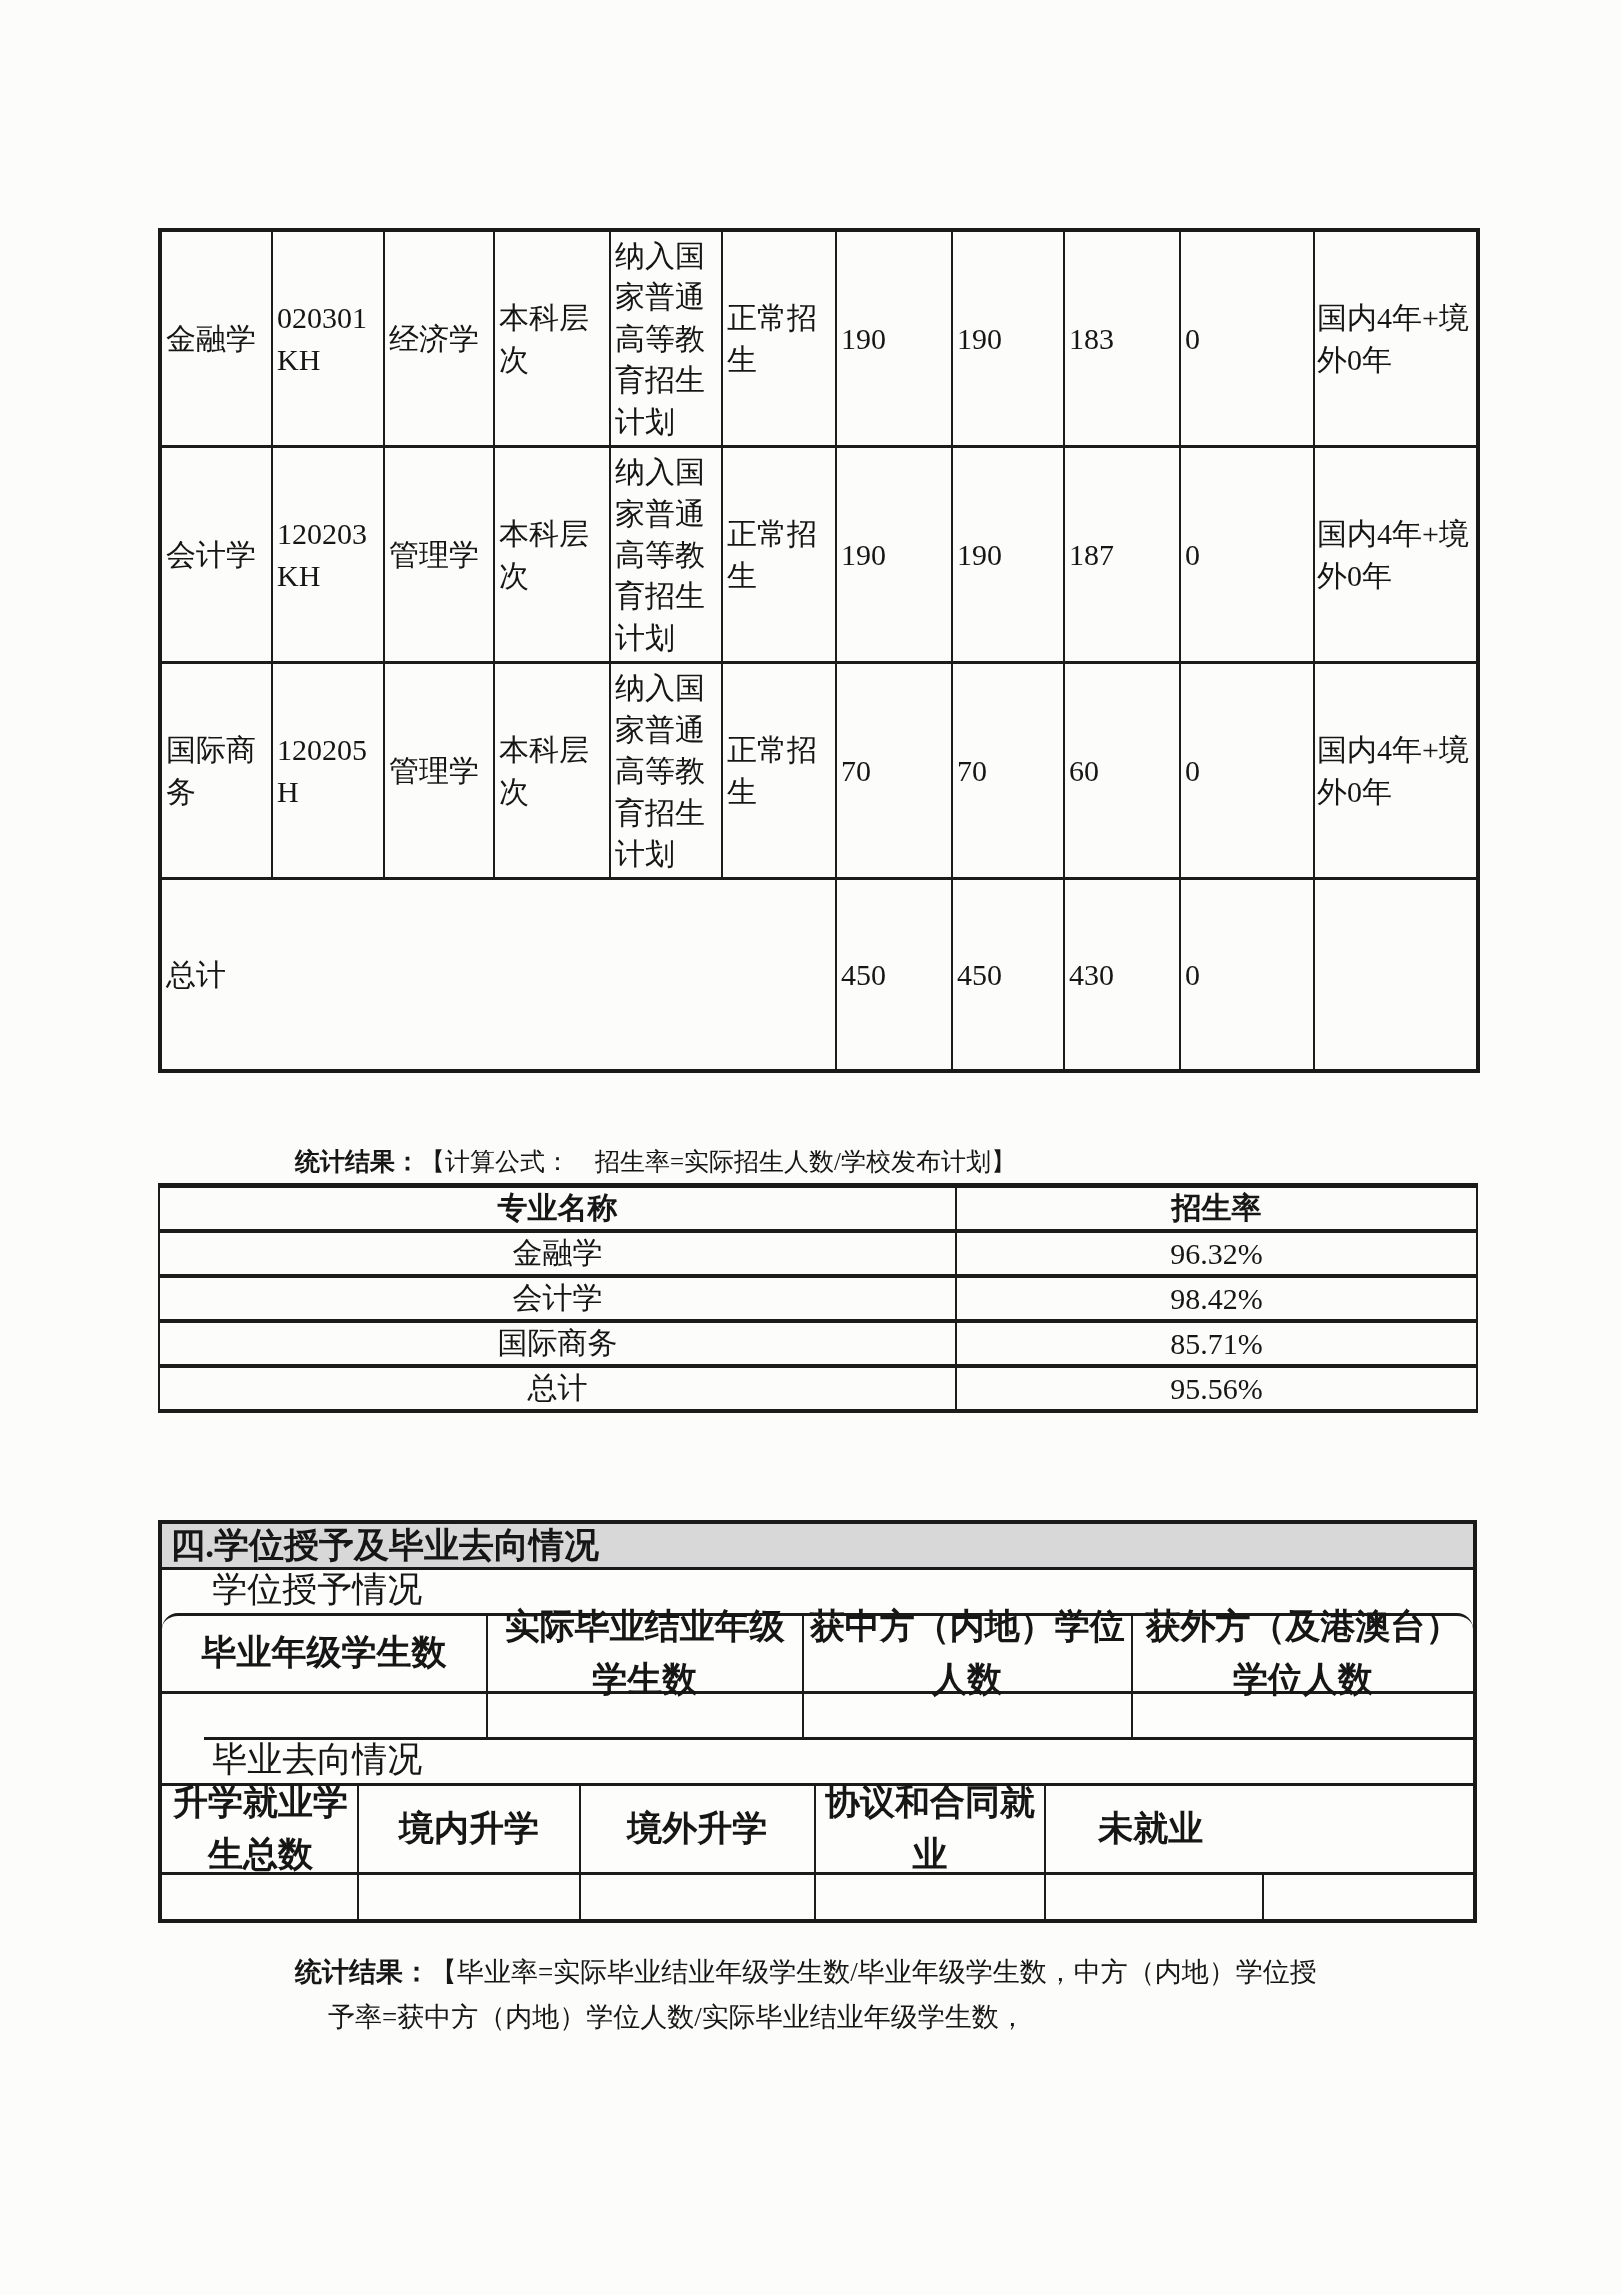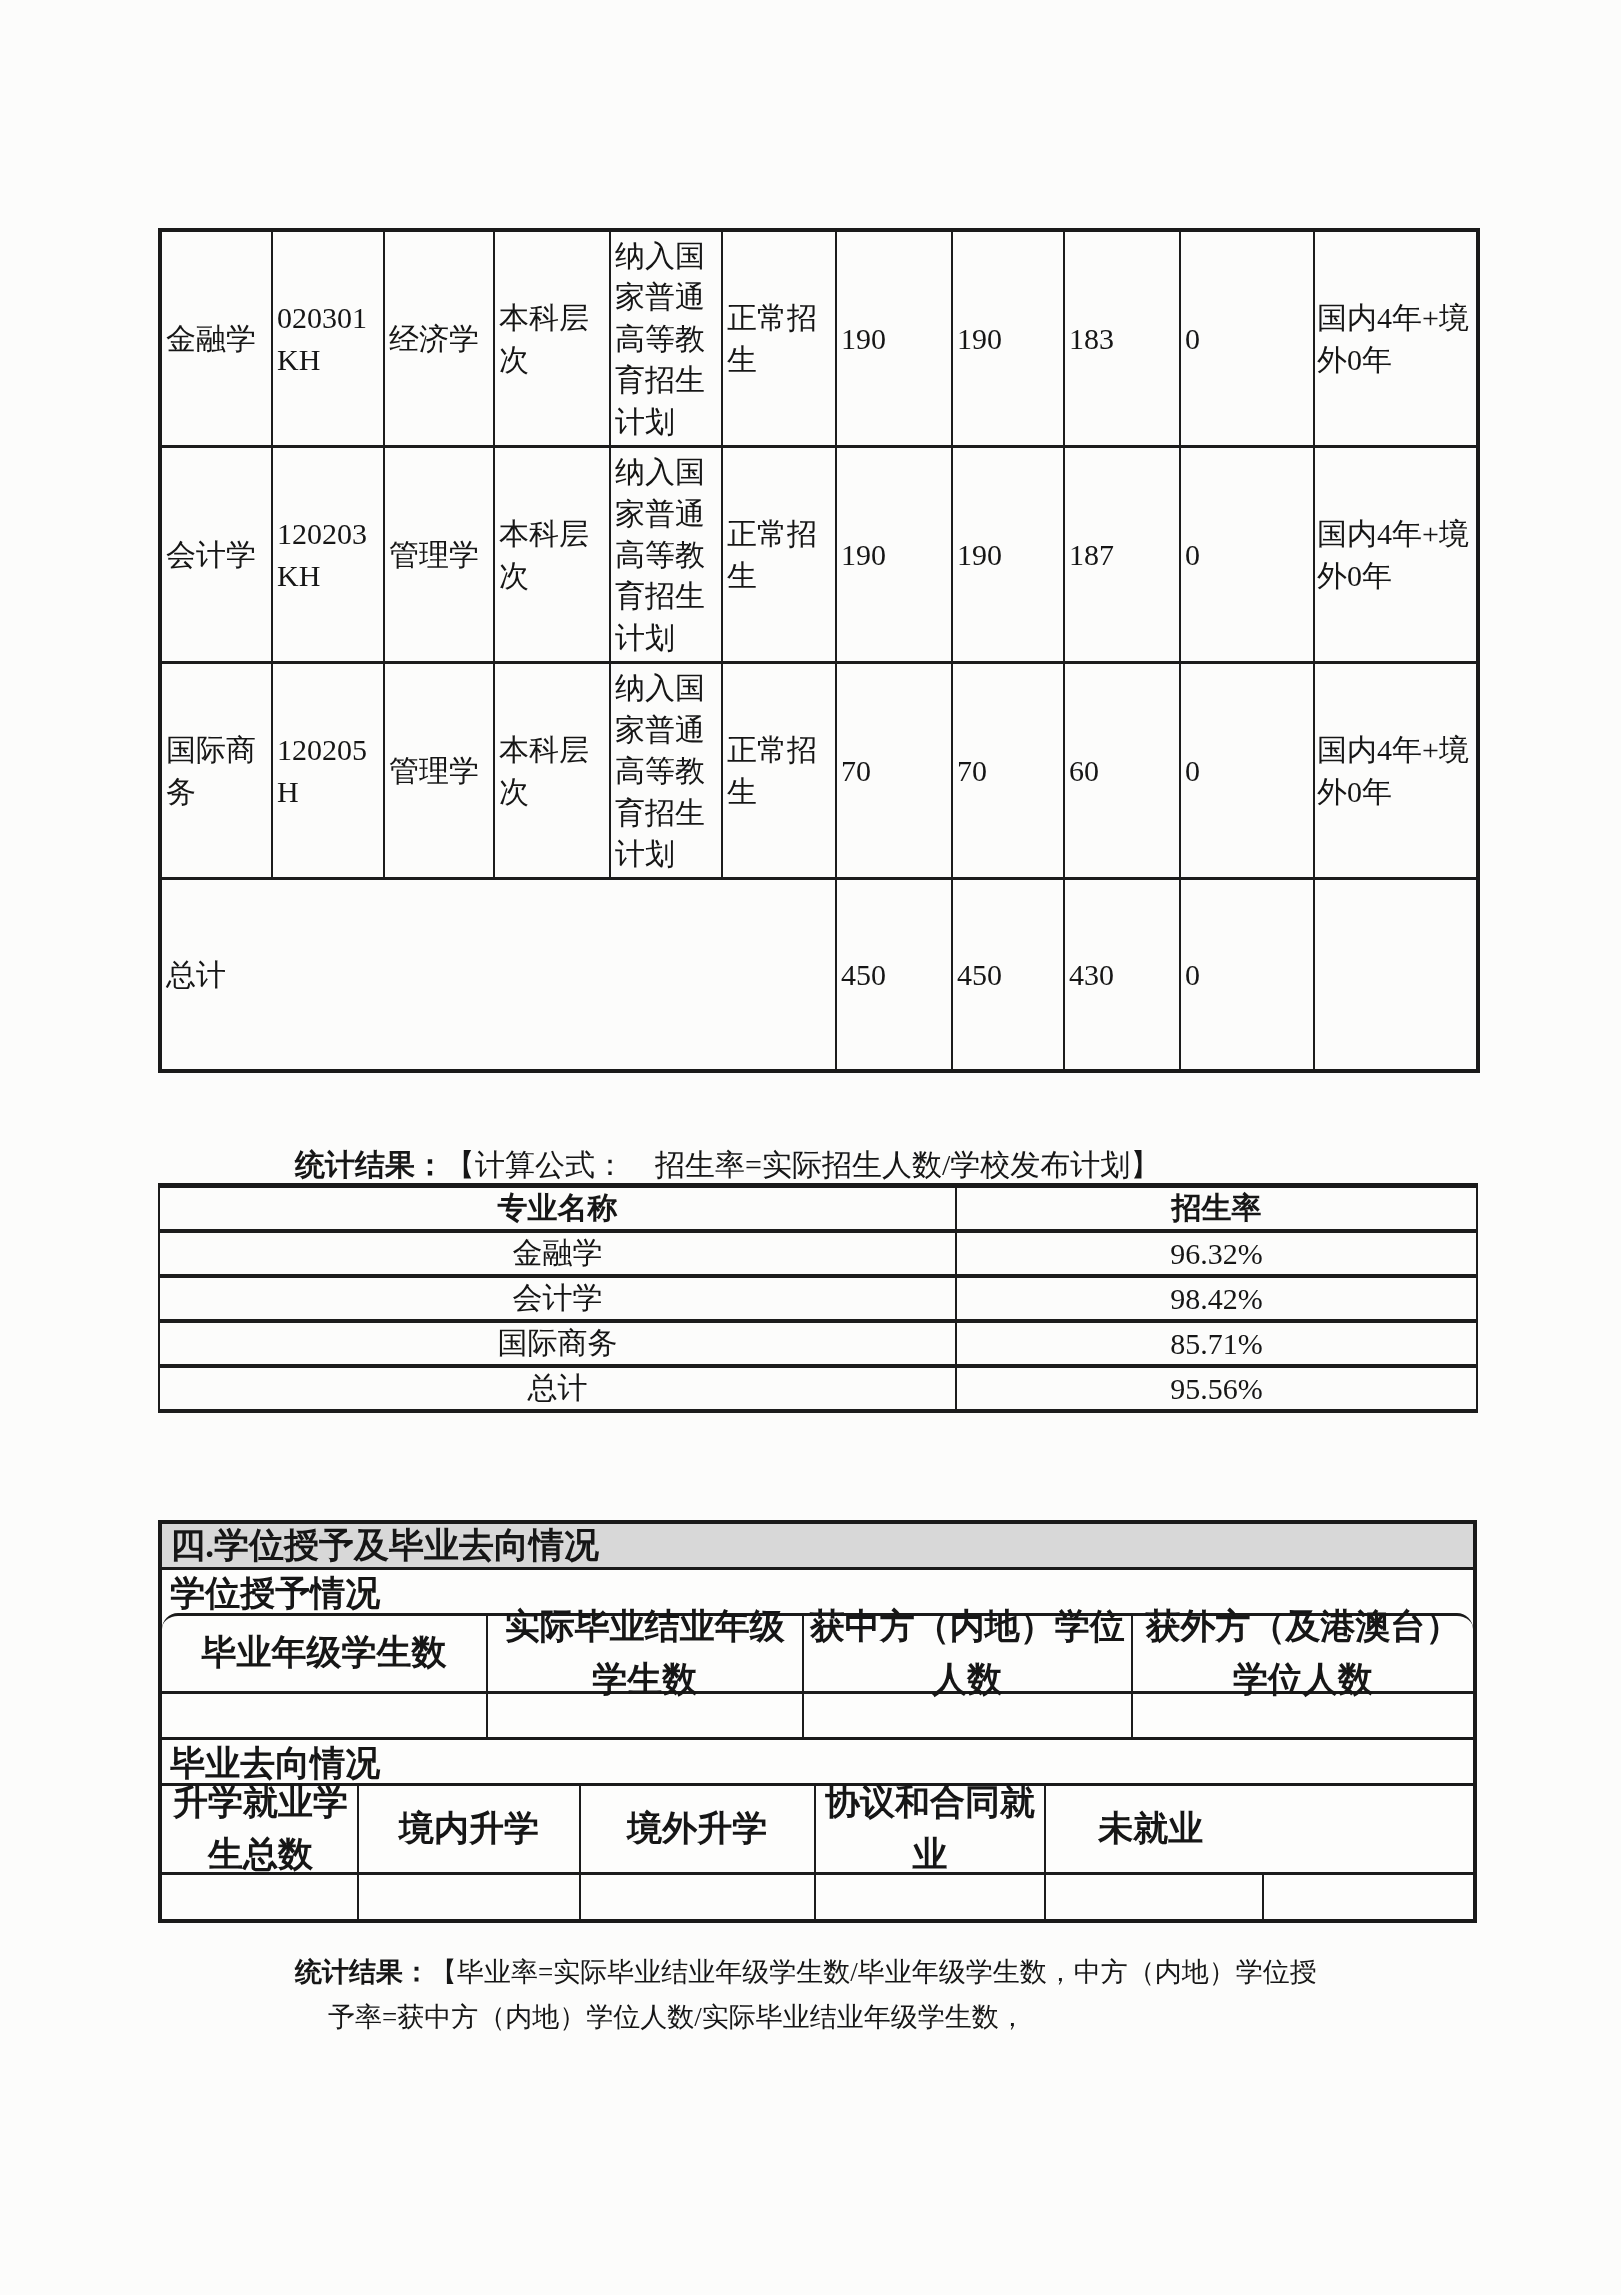--- a/index.html
+++ b/index.html
@@ -24,21 +24,21 @@
     vertical-align:middle;
     padding:3.1px 4.1px; word-break:break-all;
   }
   #enroll-table td.cell-schooling { padding:3.1px 2px; }
   tr.er1 { height:209px; } tr.er2 { height:211px; }
   tr.er3 { height:206px; } tr.er4 { height:192px; }
 
   
   .note-mid {
     position:absolute; left:295px; top:1145px;
-    font-size:30px; white-space:nowrap;
+    font-size:25px; white-space:nowrap;
   }
   .note-label { font-weight:bold; }
 
   
   #rate-table {
     position:absolute; left:158px; top:1183px; width:1319px;
     border-collapse:collapse; table-layout:fixed;
     font-size:30px;
     border:2.6px solid #1a1a1a; border-top-width:5.6px; border-bottom-width:4.6px;
   }
@@ -54,22 +54,22 @@
     position:absolute; left:158px; top:1520px; width:1319px;
     border:4.1px solid #1a1a1a; background:#fdfdfc; font-size:35px;
   }
   .s4-title {
     height:46px; background:#d8d8d8;
     border-bottom:3.1px solid #1a1a1a;
     display:flex; align-items:center; padding-left:8.2px;
     font-weight:bold;
   }
   .s4-sublabel {
-    height:43px; display:flex; align-items:flex-start;
-    padding-left:8.2px; font-weight:bold;
+    height:43px; display:flex; align-items:flex-end;
+    padding-left:8.2px; font-weight:normal;margin-left:42px;
   }
   .s4-sublabel.second { height:46px; }
   .bt7 { border-top:3.6px solid #1a1a1a; }
   .bt6 { border-top:3.1px solid #1c1c1c; }
   .s4-row { display:flex; width:100%; }
   .s4-cell {
     display:flex; align-items:center; justify-content:center;
     text-align:center; border-left:2.6px solid #1c1c1c;
     padding:0 5.1px; word-break:break-all; line-height:1.5;
   }

